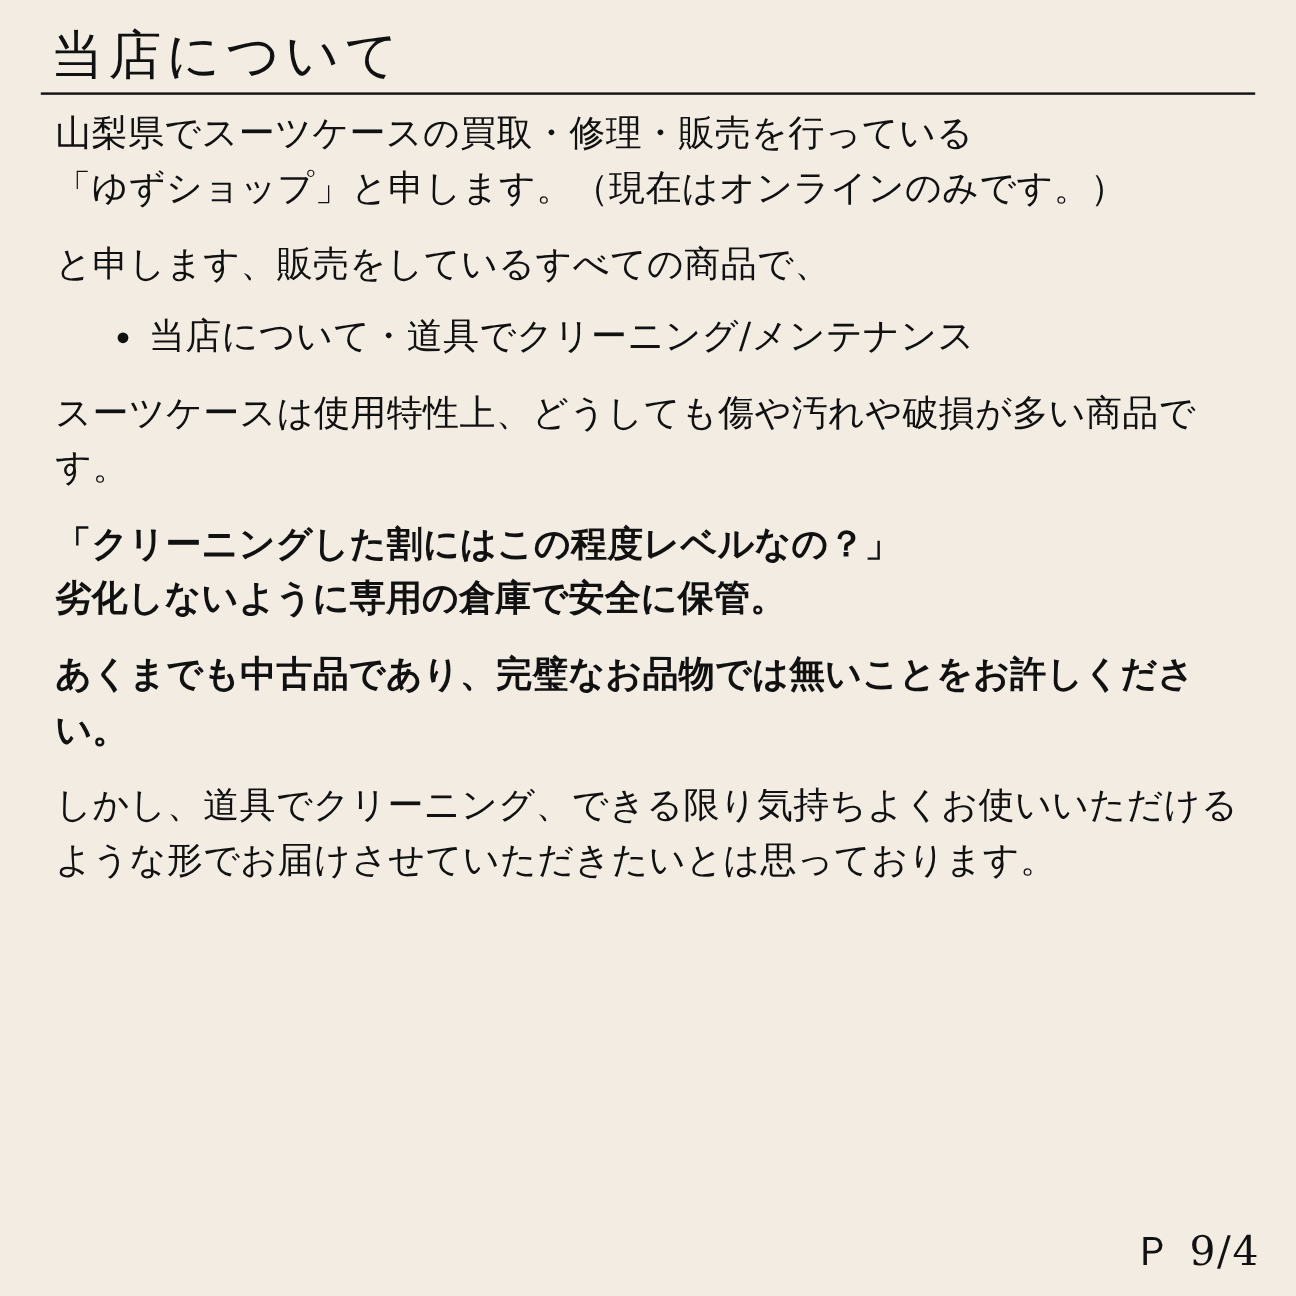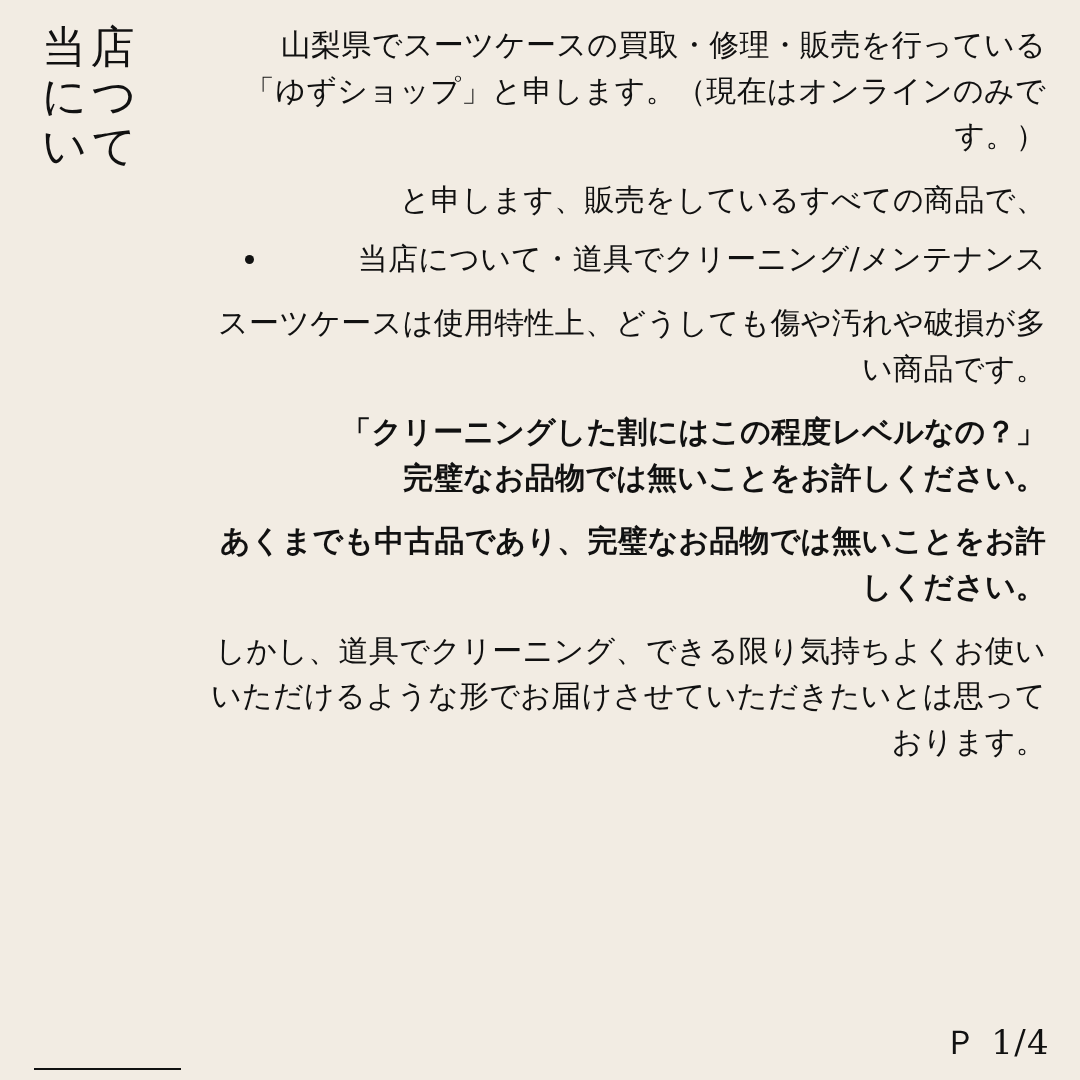--- a/index.html
+++ b/index.html
@@ -14,37 +14,36 @@
     color: #111111;
     overflow: hidden;
   }
   .page {
     position: relative;
     width: 1080px;
     height: 1080px;
     box-sizing: border-box;
     padding: 22px 34px 0 34px;
     display: flex;
-    flex-direction: row;
+    flex-direction: column;
   }
   .title {
     font-size: 44px;
     line-height: 1.12;
     letter-spacing: 0.10em;
     font-weight: 400;
     color: #111111;
     padding: 0 0 6px 8px;
     margin: 0 0 10px 0;
     border-bottom: 2px solid #111111;
   }
   .body {
     font-size: 30px;
     line-height: 1.52;
     letter-spacing: 0.01em;
-    text-align: right;
   }
   p.para {
     margin: 0 0 18px 0;
     padding: 0 0 0 12px;
   }
   p.para.tight {
     margin-bottom: 14px;
   }
   p.bold {
     font-weight: 700;
@@ -104,28 +103,28 @@
     </ul>
 
 
     <p class="para">
       <span>スーツケースは使用特性上、どうしても傷や汚れや破損が多い商品です。</span>
     </p>
 
 
     <p class="para bold">
       <span>「クリーニングした割にはこの程度レベルなの？」</span><br>
-      <span>完璧なお品物では無いことをお許しください。</span>
+      <span>劣化しないように専用の倉庫で安全に保管。</span>
     </p>
 
     <p class="para bold">
       <span>あくまでも中古品であり、完璧なお品物では無いことをお許しください。</span>
     </p>
 
     <p class="para">
       <span>しかし、道具でクリーニング、できる限り気持ちよくお使いいただけるような形でお届けさせていただきたいとは思っております。</span>
     </p>
 
   </div>
 
-  <div class="page-number">Ｐ 1/4</div>
+  <div class="page-number">Ｐ 9/4</div>
 
 </div>
 
 </body></html>

